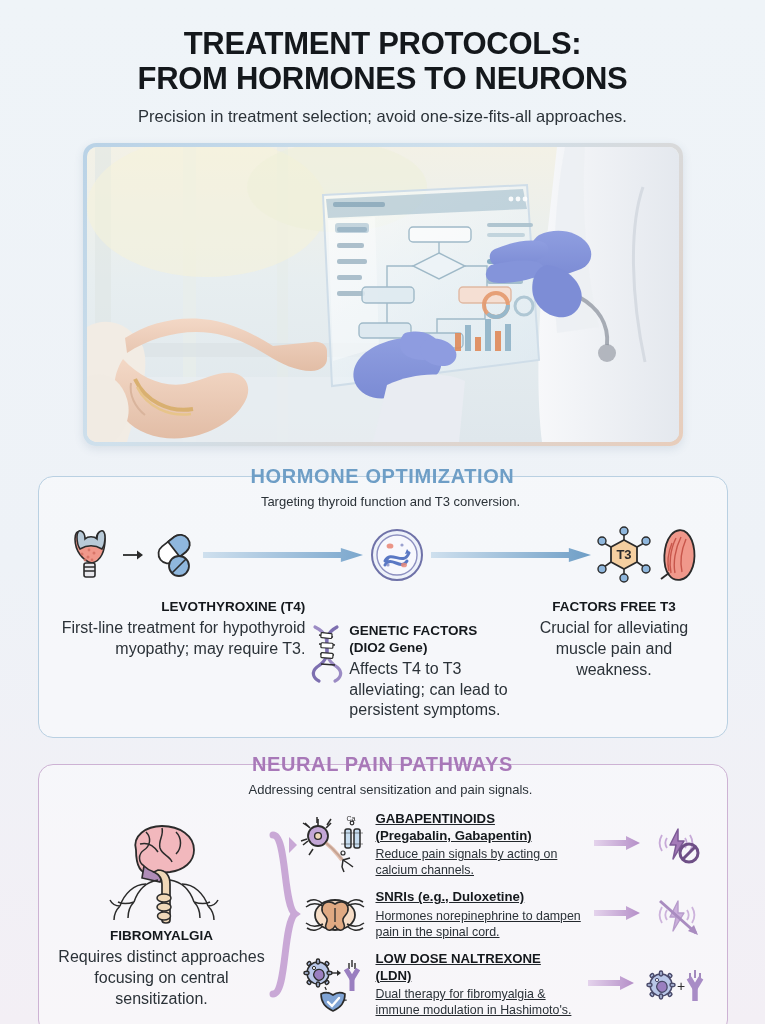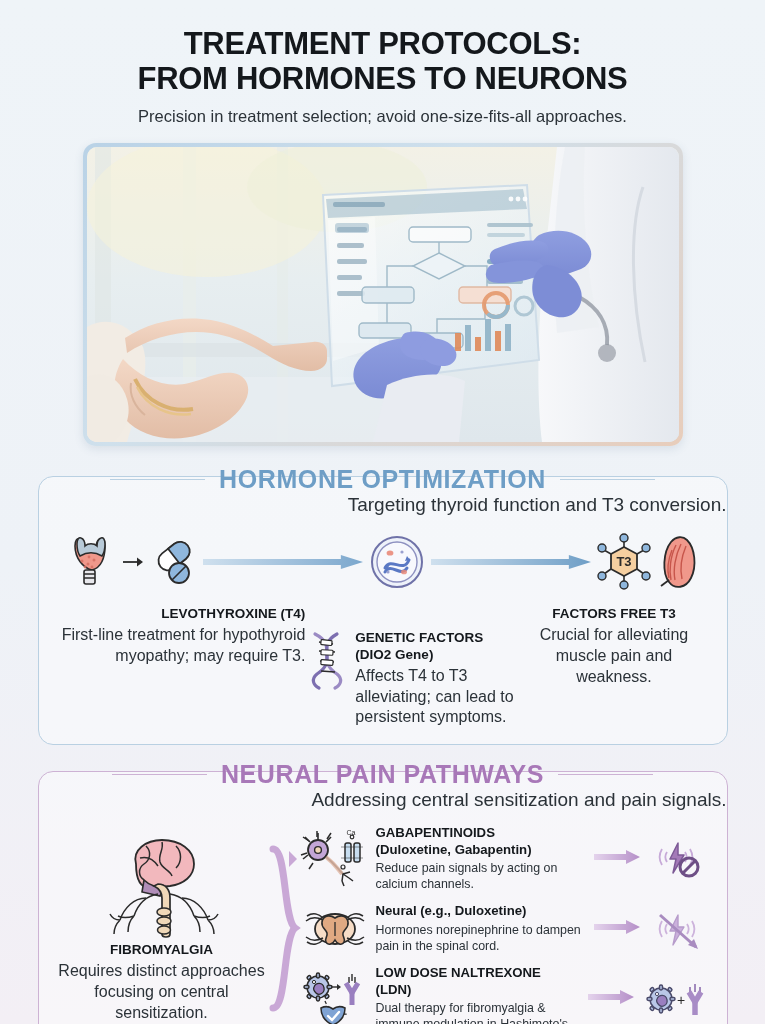--- a/index.html
+++ b/index.html
@@ -59,59 +59,59 @@
   }
   .section.neural{border-color:#cdb2d4;margin-top:26px;}
   .sec-head{
     position:absolute;top:-12px;left:0;right:0;
     display:flex;align-items:center;justify-content:center;
     pointer-events:none;
   }
   .sec-head .rule{height:1.5px;background:#b9d0e2;flex:0 0 95px;}
   .section.neural .sec-head .rule{background:#cdb2d4;}
   .sec-title{
-    font-size:25px;font-weight:bold;letter-spacing:.6px;
+    font-size:20px;font-weight:bold;letter-spacing:.6px;
     color:#6e9ec6;padding:0 14px;text-transform:uppercase;
     background:transparent;
   }
   .section.neural .sec-title{color:#a878b8;}
   .sec-sub{
-    text-align:right;font-size:19px;color:#2b3238;
+    text-align:center;font-size:13px;color:#2b3238;
     margin:17px 0 0 16px;
   }
 
   
   .horm-icons{
     display:flex;align-items:center;justify-content:center;
     padding:8px 26px 0 26px;
     height:76px;
   }
   .ic{display:flex;align-items:center;gap:6px;}
   .big-arrow{flex:1;height:14px;margin:0 6px;position:relative;}
   .big-arrow svg{width:100%;height:100%;display:block;}
   .horm-text{
     display:flex;padding:4px 18px 16px 18px;position:relative;
   }
   .col{box-sizing:border-box;}
   .col-l{width:250px;text-align:right;padding-top:2px;}
-  .col-m{width:215px;display:flex;gap:6px;align-items:flex-start;padding-top:26px;}
+  .col-m{width:215px;display:flex;gap:0;align-items:flex-start;padding-top:26px;}
   .col-r{width:190px;text-align:center;padding-top:2px;margin-left:auto;}
   .lbl{font-size:13.5px;font-weight:bold;color:#14181c;line-height:1.25;}
   .desc{font-size:16px;color:#2b3238;line-height:1.3;margin-top:2px;}
 
   
   .neural-body{
     display:flex;padding:14px 20px 16px 18px;gap:4px;align-items:center;
   }
   .neu-left{width:210px;text-align:center;}
   .neu-left .brain{display:flex;justify-content:center;}
   .neu-left .lbl{margin-top:4px;}
   .brace{width:28px;height:175px;flex:0 0 28px;}
   .rows{flex:1;display:flex;flex-direction:column;gap:11px;}
-  .row{display:flex;align-items:center;gap:9px;}
+  .row{display:flex;align-items:center;gap:9px;text-decoration:underline;}
   .row .rowicon{flex:0 0 60px;display:flex;justify-content:center;}
   .row .rowtext{flex:1;}
   .row .rowarrow{flex:0 0 48px;}
   .row .rowend{flex:0 0 56px;display:flex;justify-content:center;}
   .rowtext .lbl{font-size:13.2px;}
   .rowtext .desc{font-size:12.4px;}
   .footer-line{width:690px;height:1px;background:#dccfe1;margin-top:6px;}
   svg{overflow:visible;}
 </style>
 </head>
@@ -471,21 +471,21 @@
               <rect x="42" y="12" width="6" height="19" rx="2" fill="#c7ddf0" stroke="#2b2b2b" stroke-width="1.5"></rect>
               <rect x="51" y="12" width="6" height="19" rx="2" fill="#c7ddf0" stroke="#2b2b2b" stroke-width="1.5"></rect>
               <path d="M38 16 h22 M38 27 h22" stroke="#2b2b2b" stroke-width="1.2" opacity="0.5"></path>
               <circle cx="49" cy="6" r="1.8" fill="none" stroke="#2b2b2b" stroke-width="1.2"></circle>
               <text x="48" y="4" font-size="7" font-family="Liberation Sans, sans-serif" fill="#2b2b2b" text-anchor="middle">Ca</text>
               <circle cx="40" cy="36" r="2" fill="none" stroke="#2b2b2b" stroke-width="1.2"></circle>
             </svg>
           </div>
           <div class="rowtext">
             <div class="lbl">GABAPENTINOIDS</div>
-            <div class="lbl">(Duloxetine, Gabapentin)</div>
+            <div class="lbl">(Pregabalin, Gabapentin)</div>
             <div class="desc">Reduce pain signals by acting on calcium channels.</div>
           </div>
           <div class="rowarrow">
             <svg width="46" height="14" viewBox="0 0 46 14">
               <defs>
                   <linearGradient id="pg1" x1="0" y1="0" x2="1" y2="0">
                 <stop offset="0" stop-color="#e4d3ec"></stop>
                     <stop offset="1" stop-color="#b58fc8"></stop>
                   </linearGradient>
                 </defs>
@@ -511,21 +511,21 @@
           <div class="rowicon">
             <svg width="64" height="46" viewBox="0 0 64 46">
               <path d="M4 10 c6 -4 12 -2 16 2 M4 36 c6 4 12 2 16 -2 M60 10 c-6 -4 -12 -2 -16 2 M60 36 c-6 4 -12 2 -16 -2" stroke="#2b2b2b" stroke-width="1.6" fill="none"></path>
               <ellipse cx="32" cy="23" rx="20" ry="15" fill="#f6dcc6" stroke="#2b2b2b" stroke-width="1.8"></ellipse>
               <path d="M32 12 c-6 -4 -12 -2 -13 4 c-1 6 4 7 5 11 c1 4 -3 6 -1 9 c2 4 7 2 9 -2 c2 4 7 6 9 2 c2 -3 -2 -5 -1 -9 c1 -4 6 -5 5 -11 c-1 -6 -7 -8 -13 -4 Z" fill="#e0a982" stroke="#2b2b2b" stroke-width="1.6"></path>
               <path d="M32 16 v14" stroke="#2b2b2b" stroke-width="1.3"></path>
               <path d="M20 14 c-6 -3 -12 -3 -17 1 M20 32 c-6 3 -12 3 -17 -1 M44 14 c6 -3 12 -3 17 1 M44 32 c6 3 12 3 17 -1" stroke="#2b2b2b" stroke-width="1.5" fill="none"></path>
             </svg>
           </div>
           <div class="rowtext">
-            <div class="lbl">Neural (e.g., Duloxetine)</div>
+            <div class="lbl">SNRIs (e.g., Duloxetine)</div>
             <div class="desc">Hormones norepinephrine to dampen pain in the spinal cord.</div>
           </div>
           <div class="rowarrow">
             <svg width="46" height="14" viewBox="0 0 46 14">
               <path d="M0 4 H32 V0 L46 7 L32 14 V10 H0 Z" fill="url(#pg1)"></path>
             </svg>
           </div>
           <div class="rowend">
             <svg width="50" height="44" viewBox="0 0 50 44">
               <g stroke="#cdb3dc" stroke-width="1.8" fill="none">

